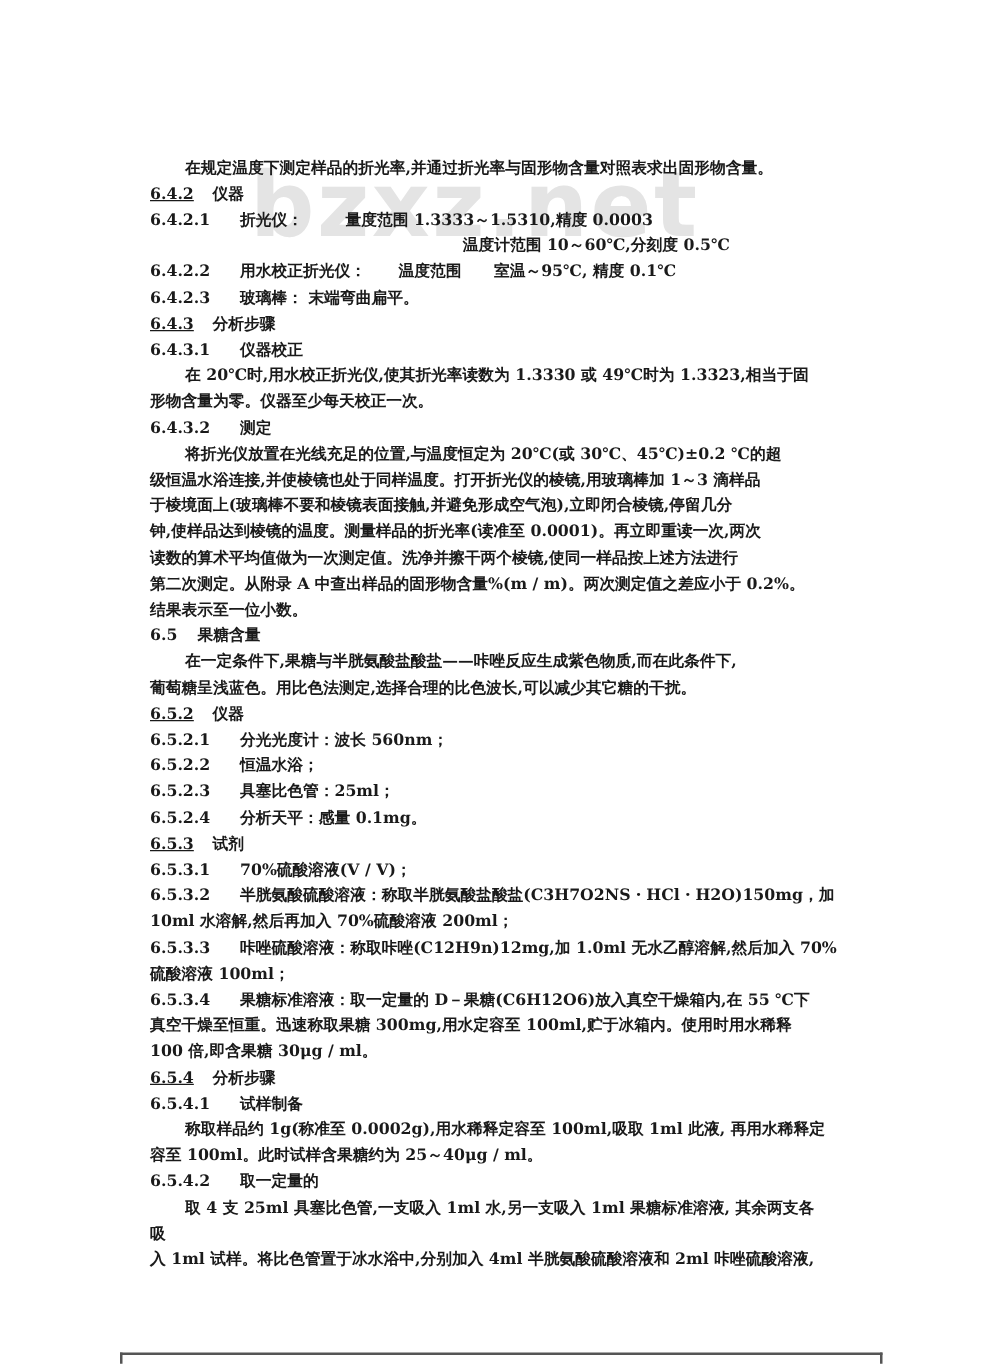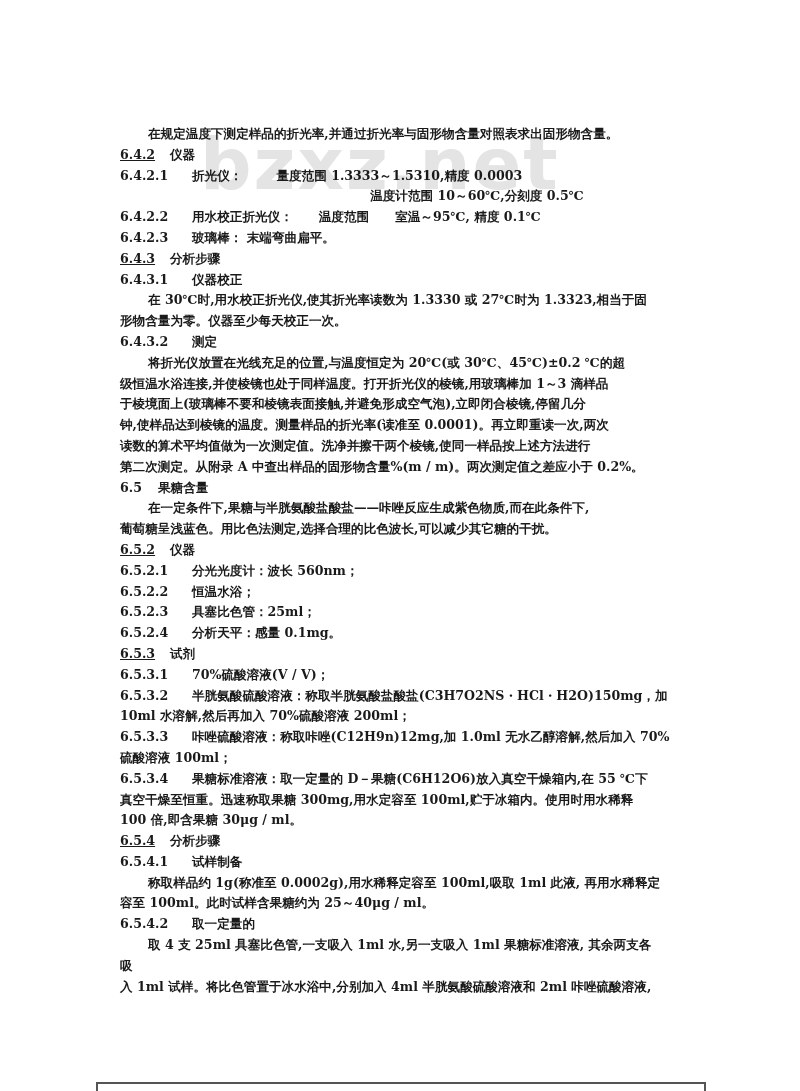--- a/index.html
+++ b/index.html
@@ -28,29 +28,30 @@
 
 <div class="page">
   <div class="line indent">在规定温度下测定样品的折光率,并通过折光率与固形物含量对照表求出固形物含量。</div>
   <div class="line h3"><span class="num">6.4.2</span><span>仪器</span></div>
   <div class="line h4"><span class="num">6.4.2.1</span><span>折光仪：</span><span class="gap"></span><span>量度范围 1.3333～1.5310,精度 0.0003</span></div>
   <div class="line sub">温度计范围 10～60℃,分刻度 0.5℃</div>
   <div class="line h4"><span class="num">6.4.2.2</span><span>用水校正折光仪：</span><span class="gap2"></span><span>温度范围</span><span class="gap2"></span><span>室温～95℃, 精度 0.1℃</span></div>
   <div class="line h4"><span class="num">6.4.2.3</span><span>玻璃棒： 末端弯曲扁平。</span></div>
   <div class="line h3"><span class="num">6.4.3</span><span>分析步骤</span></div>
   <div class="line h4"><span class="num">6.4.3.1</span><span>仪器校正</span></div>
-  <div class="line indent">在 30℃时,用水校正折光仪,使其折光率读数为 1.3330 或 27℃时为 1.3323,相当于固</div>
+  <div class="line indent">在 20℃时,用水校正折光仪,使其折光率读数为 1.3330 或 49℃时为 1.3323,相当于固</div>
   <div class="line">形物含量为零。仪器至少每天校正一次。</div>
   <div class="line h4"><span class="num">6.4.3.2</span><span>测定</span></div>
   <div class="line indent">将折光仪放置在光线充足的位置,与温度恒定为 20℃(或 30℃、45℃)±0.2 ℃的超</div>
   <div class="line">级恒温水浴连接,并使棱镜也处于同样温度。打开折光仪的棱镜,用玻璃棒加 1～3 滴样品</div>
   <div class="line">于棱境面上(玻璃棒不要和棱镜表面接触,并避免形成空气泡),立即闭合棱镜,停留几分</div>
   <div class="line">钟,使样品达到棱镜的温度。测量样品的折光率(读准至 0.0001)。再立即重读一次,两次</div>
   <div class="line">读数的算术平均值做为一次测定值。洗净并擦干两个棱镜,使同一样品按上述方法进行</div>
   <div class="line">第二次测定。从附录 A 中查出样品的固形物含量%(m / m)。两次测定值之差应小于 0.2%。</div>
+  <div class="line">结果表示至一位小数。</div>
   <div class="line h2"><span class="num">6.5</span><span>果糖含量</span></div>
   <div class="line indent">在一定条件下,果糖与半胱氨酸盐酸盐——咔唑反应生成紫色物质,而在此条件下,</div>
   <div class="line">葡萄糖呈浅蓝色。用比色法测定,选择合理的比色波长,可以减少其它糖的干扰。</div>
   <div class="line h3"><span class="num">6.5.2</span><span>仪器</span></div>
   <div class="line h4"><span class="num">6.5.2.1</span><span>分光光度计：波长 560nm；</span></div>
   <div class="line h4"><span class="num">6.5.2.2</span><span>恒温水浴；</span></div>
   <div class="line h4"><span class="num">6.5.2.3</span><span>具塞比色管：25ml；</span></div>
   <div class="line h4"><span class="num">6.5.2.4</span><span>分析天平：感量 0.1mg。</span></div>
   <div class="line h3"><span class="num">6.5.3</span><span>试剂</span></div>
   <div class="line h4"><span class="num">6.5.3.1</span><span>70%硫酸溶液(V / V)；</span></div>

